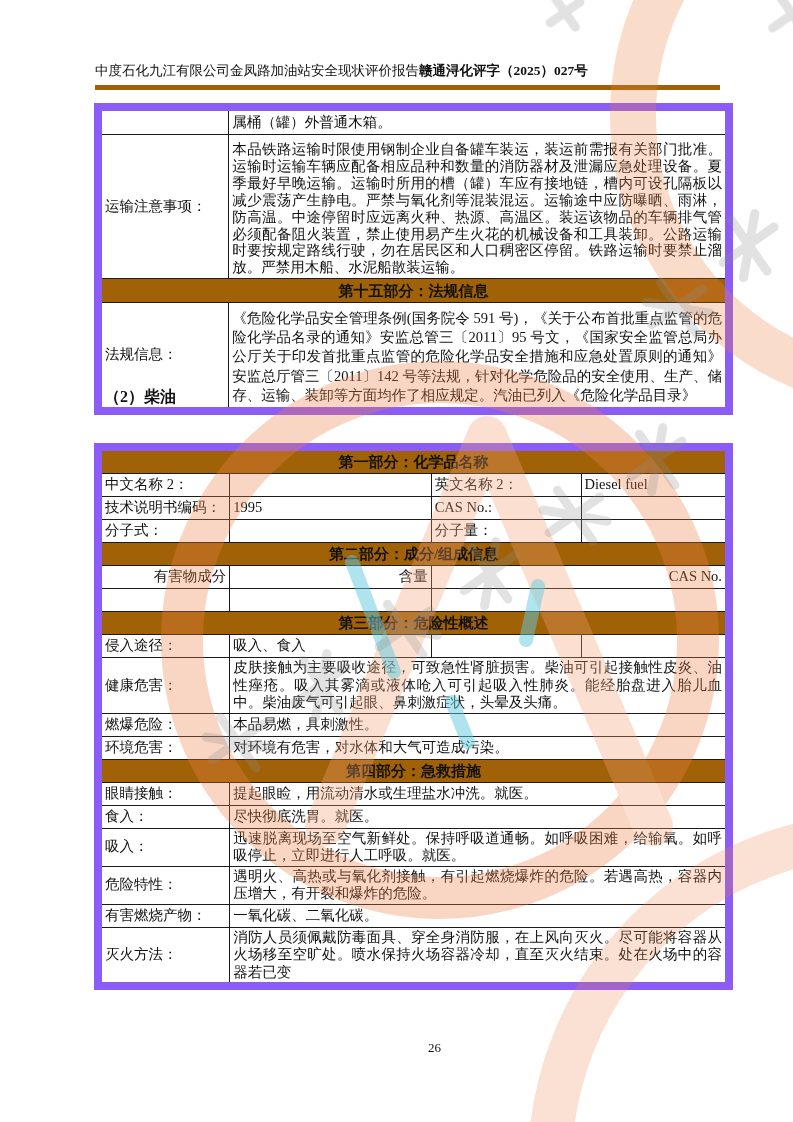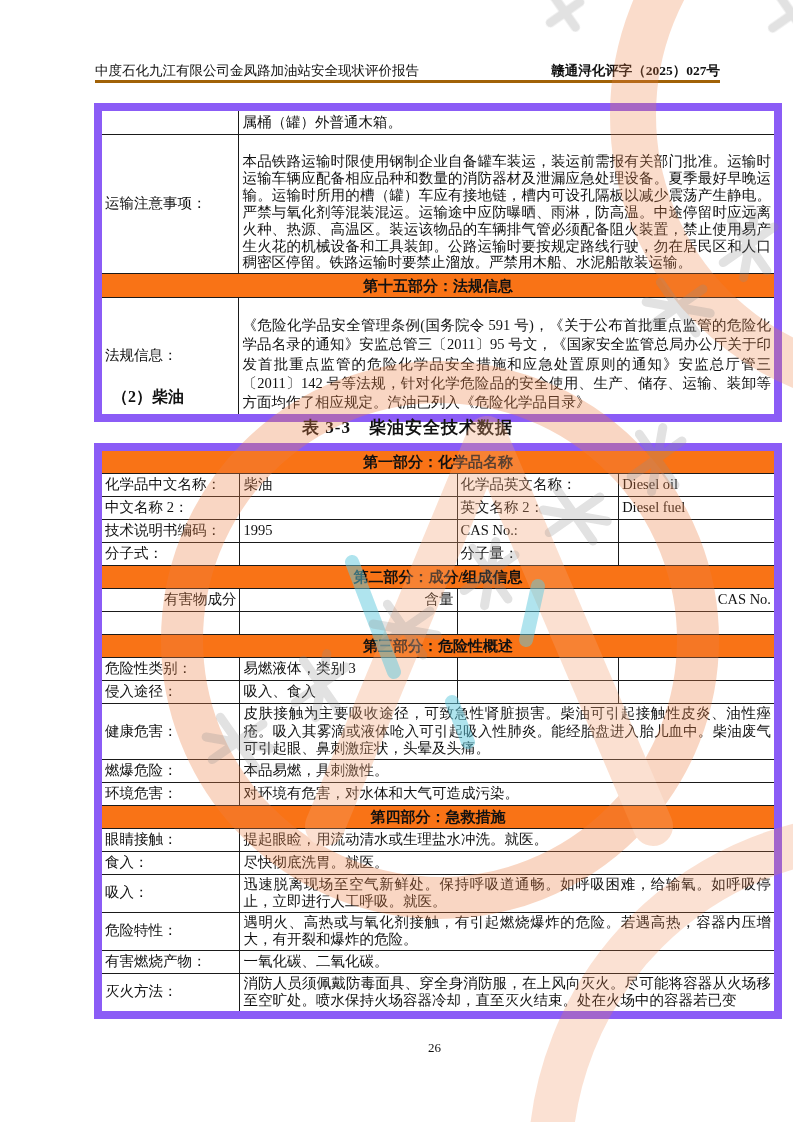--- a/index.html
+++ b/index.html
@@ -4,51 +4,51 @@
 <style>
   html,body{margin:0;padding:0;}
   body{
     width:793px;height:1122px;background:#ffffff;position:relative;overflow:hidden;
     font-family:"Liberation Serif","DejaVu Serif",serif;color:#111;
   }
   .page{position:relative;width:793px;height:1122px;}
   
   .doc-header{
     position:absolute;left:95px;top:62px;width:625px;
-    display:flex;justify-content:space-between;align-items:flex-end;
-    font-size:13.5px;border-bottom:3px solid #a16207;
+    display:flex;align-items:flex-end;
+    font-size:13.5px;padding-bottom:5px;border-bottom:5px solid #a16207;
   }
   .doc-header .hr-right{font-weight:bold;}
   
   table.doc-table{
-    border-collapse:collapse;table-layout:fixed;width:688px;
+    border-collapse:collapse;table-layout:fixed;width:639px;
     position:absolute;left:94px;background:transparent;
   }
   table.doc-table td{
     border:1px solid #1a1a1a;font-size:14.5px;line-height:17.5px;
     padding:1px 3px;vertical-align:middle;overflow:hidden;
   }
   table.doc-table{border:8px solid #8b5cf6;}
   td.lbl{padding-right:2px;white-space:nowrap;}
   td.ctr{text-align:right;}
   td.val{text-align:left;}
   td.just{text-align:justify;}
   tr.sect td{
-    background:#f97316;font-weight:bold;text-align:center;
+    background:#a16207;font-weight:bold;text-align:center;
     font-size:15px;height:21px;line-height:20px;
   }
   #t1{top:103px;}
   #t1 td{height:21px;}
-  #t1 .bigcell{line-height:16.9px;padding-top:18px;padding-bottom:2px;}
+  #t1 .bigcell{line-height:16.9px;padding-top:6px;padding-bottom:2px;}
   #t1 .regcell{line-height:19.1px;}
   #t2{top:443px;}
   #t2 td{height:20px;}
   
   .sub-heading{
-    position:absolute;left:112px;top:387px;font-size:16px;font-weight:bold;
+    position:absolute;left:104px;top:387px;font-size:16px;font-weight:bold;
   }
   .table-title{
     position:absolute;left:95px;top:416px;width:625px;text-align:center;
     font-size:17px;font-weight:bold;letter-spacing:1px;
   }
   .page-number{
     position:absolute;left:0;top:1040px;width:793px;text-align:center;font-size:13px;padding-left:38px;
   }
   
   .watermark{
@@ -84,40 +84,33 @@
       <td colspan="2">第十五部分：法规信息</td>
     </tr>
     <tr>
       <td class="lbl">法规信息：</td>
       <td class="just bigcell regcell">《危险化学品安全管理条例(国务院令 591 号)，《关于公布首批重点监管的危险化学品名录的通知》安监总管三〔2011〕95 号文，《国家安全监管总局办公厅关于印发首批重点监管的危险化学品安全措施和应急处置原则的通知》安监总厅管三〔2011〕142 号等法规，针对化学危险品的安全使用、生产、储存、运输、装卸等方面均作了相应规定。汽油已列入《危险化学品目录》</td>
     </tr>
   </tbody>
     </table>
 
   <div class="sub-heading">（2）柴油</div>
-  <div class="table-title">表 3-3　柴油安全技术数据</div>
 
   <table class="doc-table" id="t2">
     <colgroup>
       <col style="width:130px">
         <col style="width:199px">
       <col style="width:148px">
         <col style="width:146px">
     </colgroup>
     <tbody>
         <tr class="sect">
       <td colspan="4">第一部分：化学品名称</td>
     </tr>
     <tr>
-      <td class="lbl">化学品中文名称：</td>
-      <td class="val">柴油</td>
-      <td class="lbl">化学品英文名称：</td>
-      <td class="val">Diesel oil</td>
-    </tr>
-    <tr>
       <td class="lbl">中文名称 2：</td>
       <td class="val"></td>
       <td class="lbl">英文名称 2：</td>
       <td class="val">Diesel fuel</td>
     </tr>
     <tr>
       <td class="lbl">技术说明书编码：</td>
       <td class="val">1995</td>
       <td class="lbl">CAS No.:</td>
       <td class="val"></td>
@@ -136,26 +129,20 @@
       <td class="ctr">含量</td>
       <td class="ctr" colspan="2">CAS No.</td>
     </tr>
     <tr>
       <td></td>
       <td></td>
       <td colspan="2"></td>
     </tr>
     <tr class="sect">
       <td colspan="4">第三部分：危险性概述</td>
-    </tr>
-    <tr>
-      <td class="lbl">危险性类别：</td>
-      <td class="val">易燃液体，类别 3</td>
-      <td></td>
-      <td></td>
     </tr>
     <tr>
       <td class="lbl">侵入途径：</td>
       <td class="val">吸入、食入</td>
       <td></td>
       <td></td>
     </tr>
     <tr>
       <td class="lbl">健康危害：</td>
       <td class="just" colspan="3">皮肤接触为主要吸收途径，可致急性肾脏损害。柴油可引起接触性皮炎、油性痤疮。吸入其雾滴或液体呛入可引起吸入性肺炎。能经胎盘进入胎儿血中。柴油废气可引起眼、鼻刺激症状，头晕及头痛。</td>

